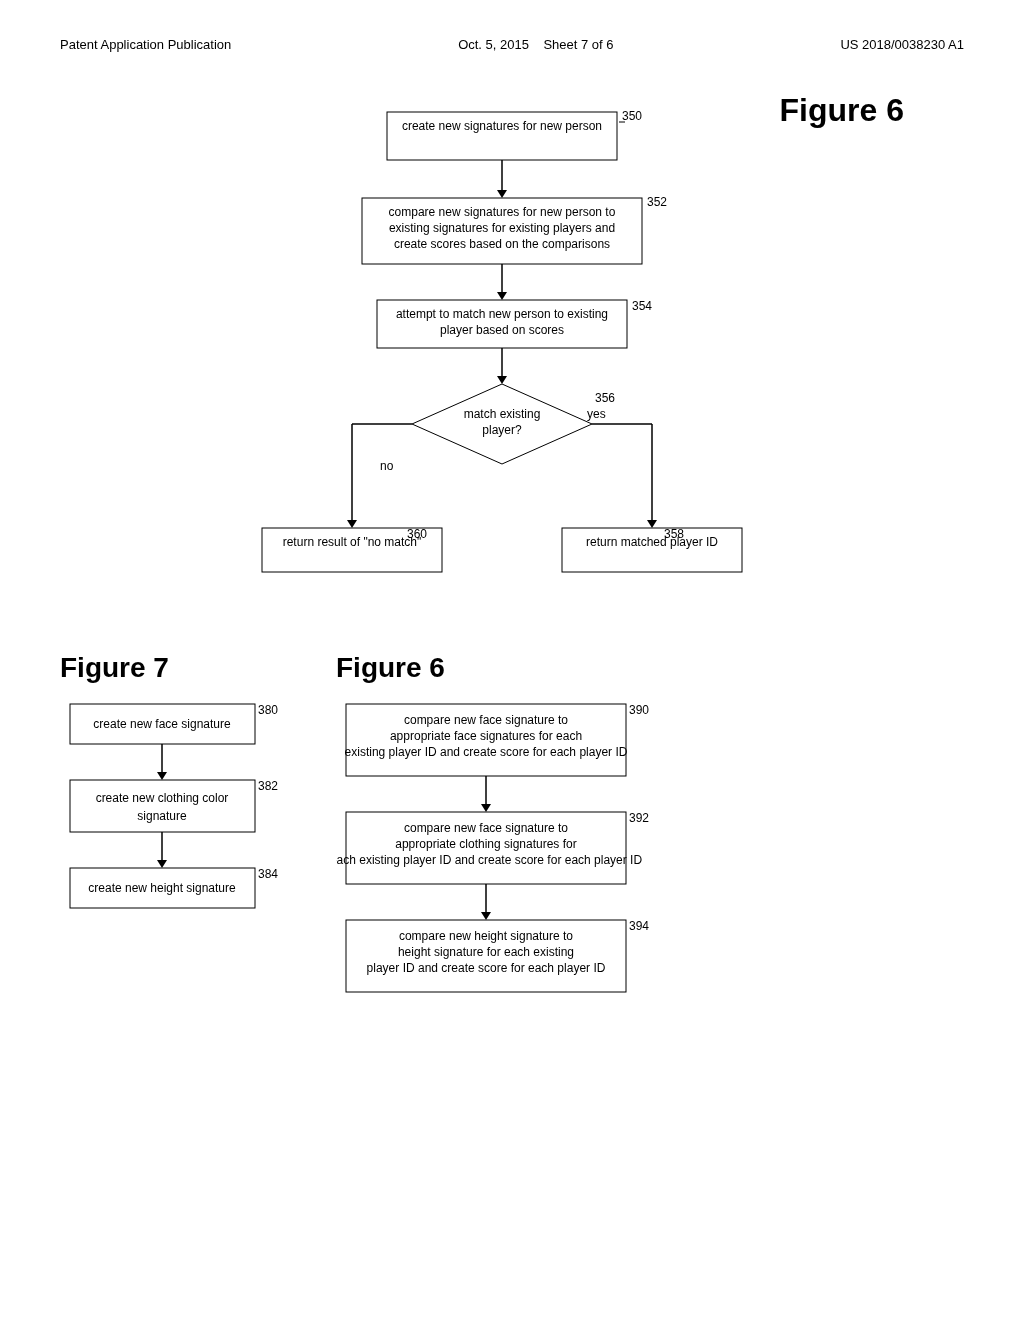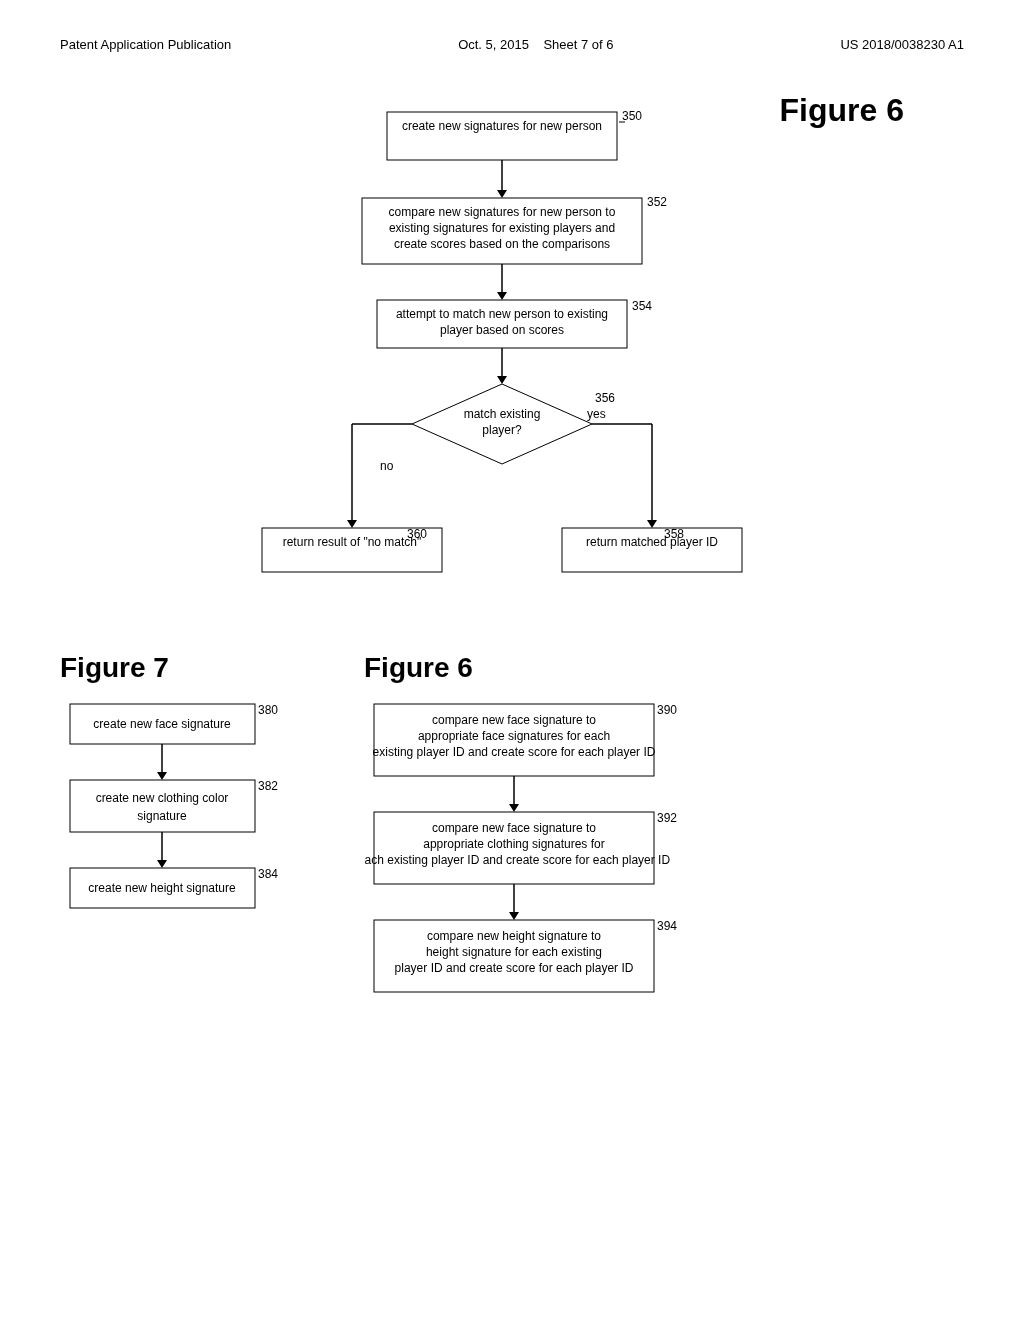--- a/index.html
+++ b/index.html
@@ -39,21 +39,21 @@
       font-weight: bold;
       position: absolute;
       right: 60px;
       top: 0;
     }
 
     
     .lower-figures {
       display: flex;
       margin-top: 50px;
-      gap: 44px;
+      gap: 16px;
       align-items: flex-start;
     }
 
     .fig7-area {
       width: 260px;
     }
 
     .fig8-area {
       flex: 1;
     }

